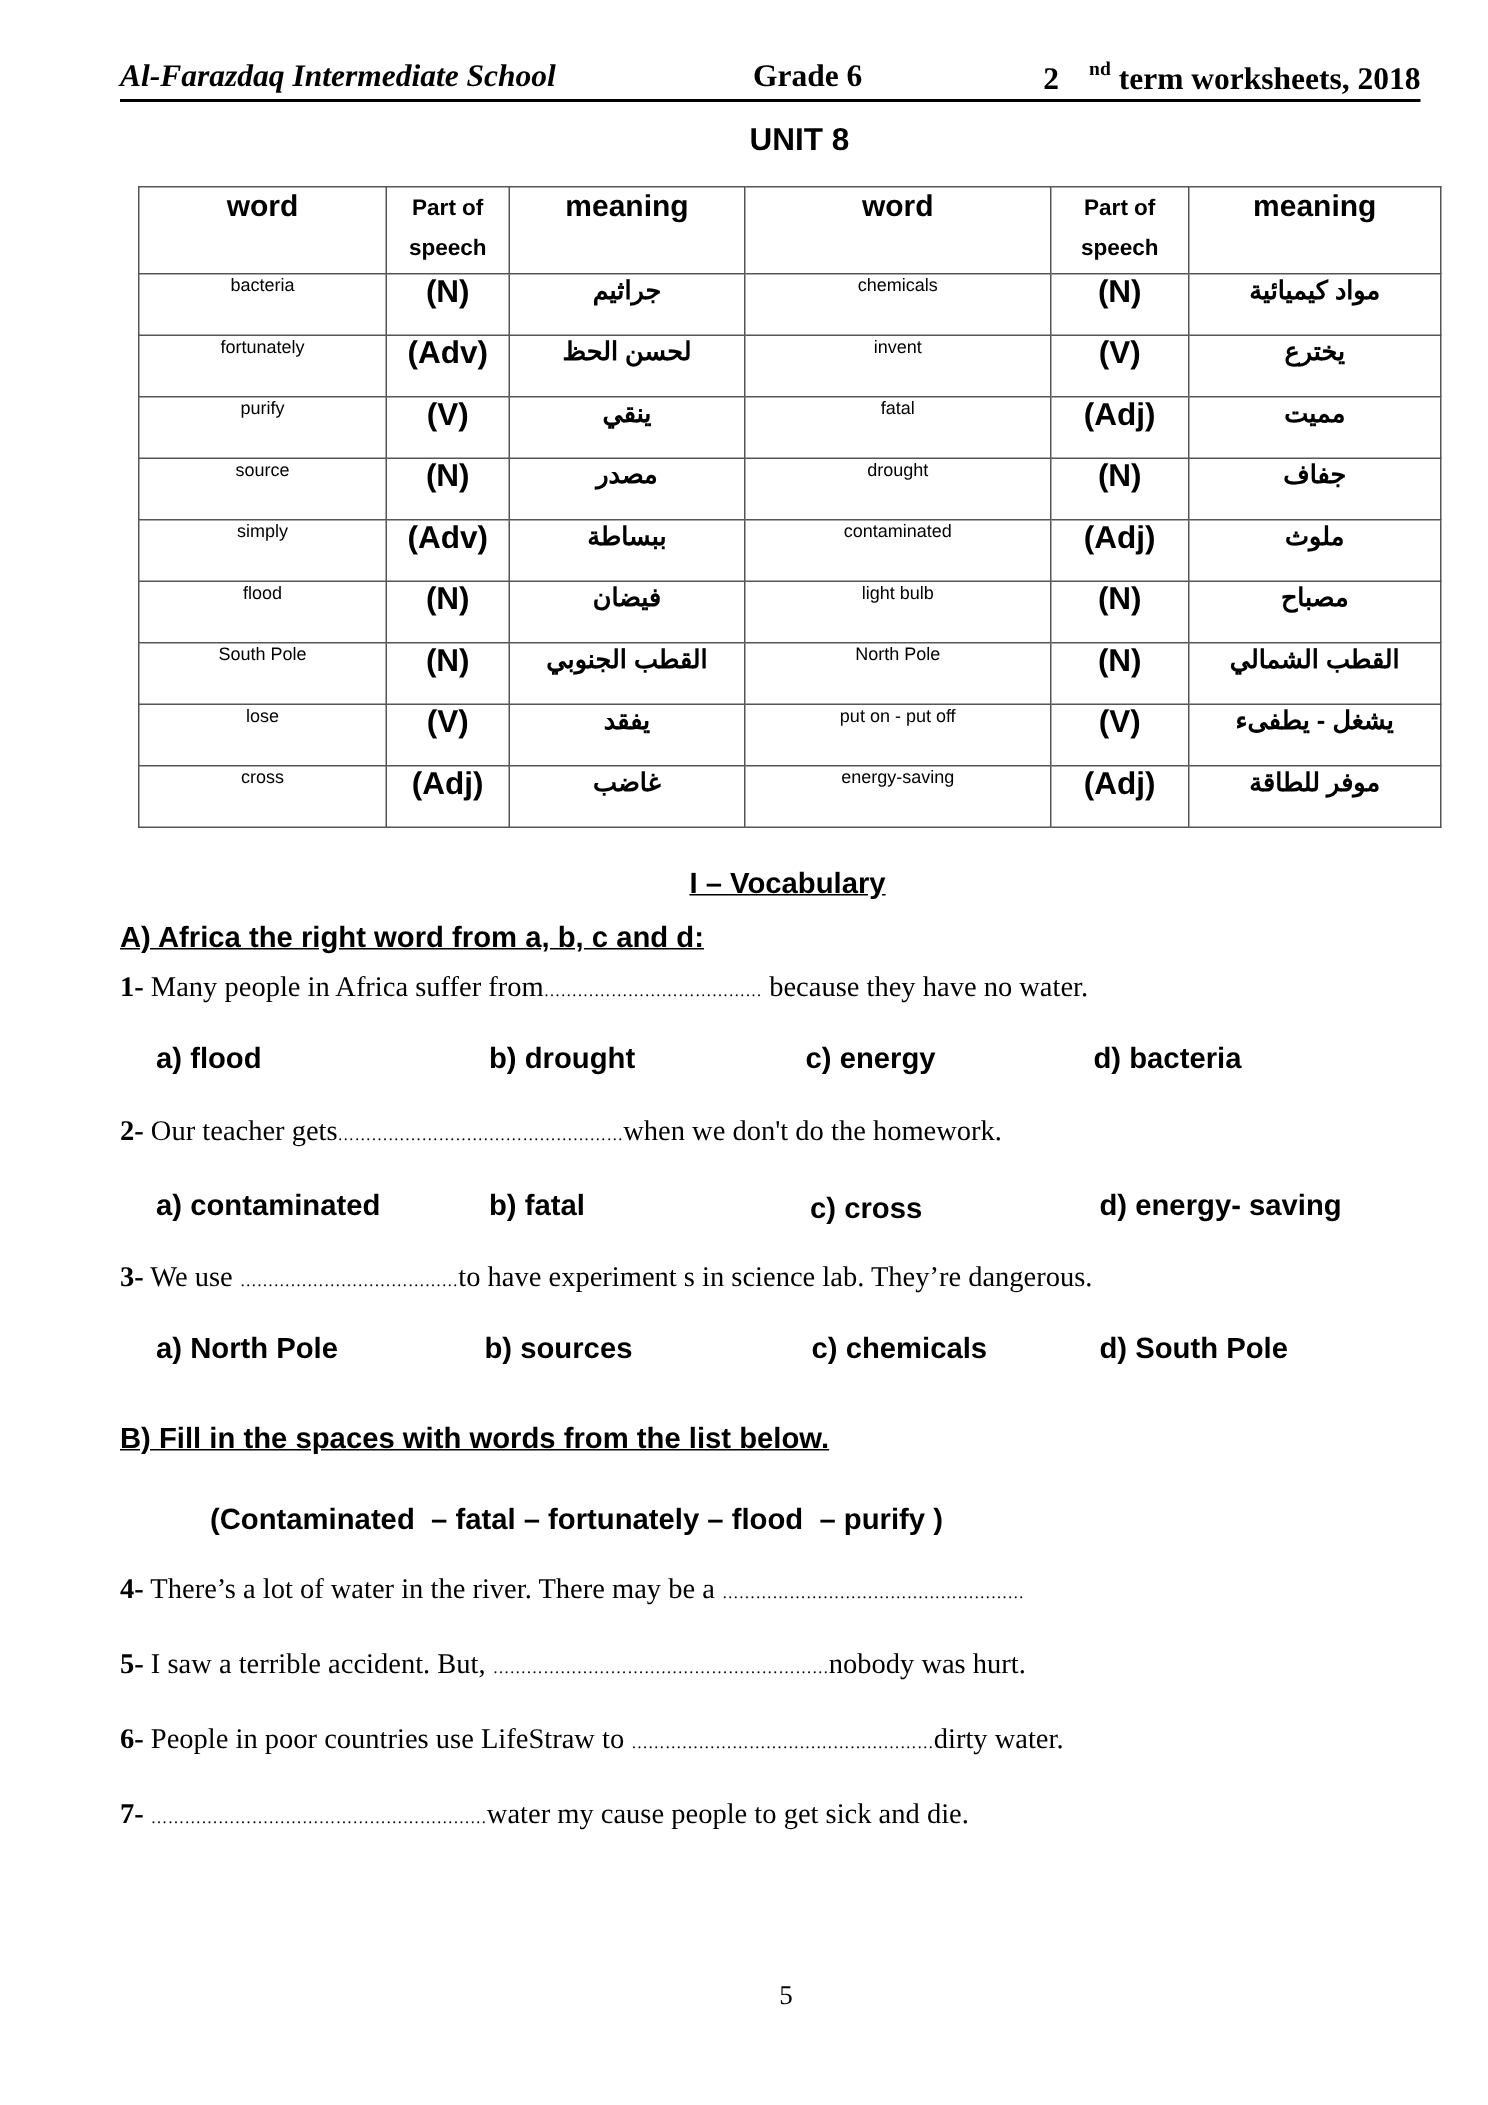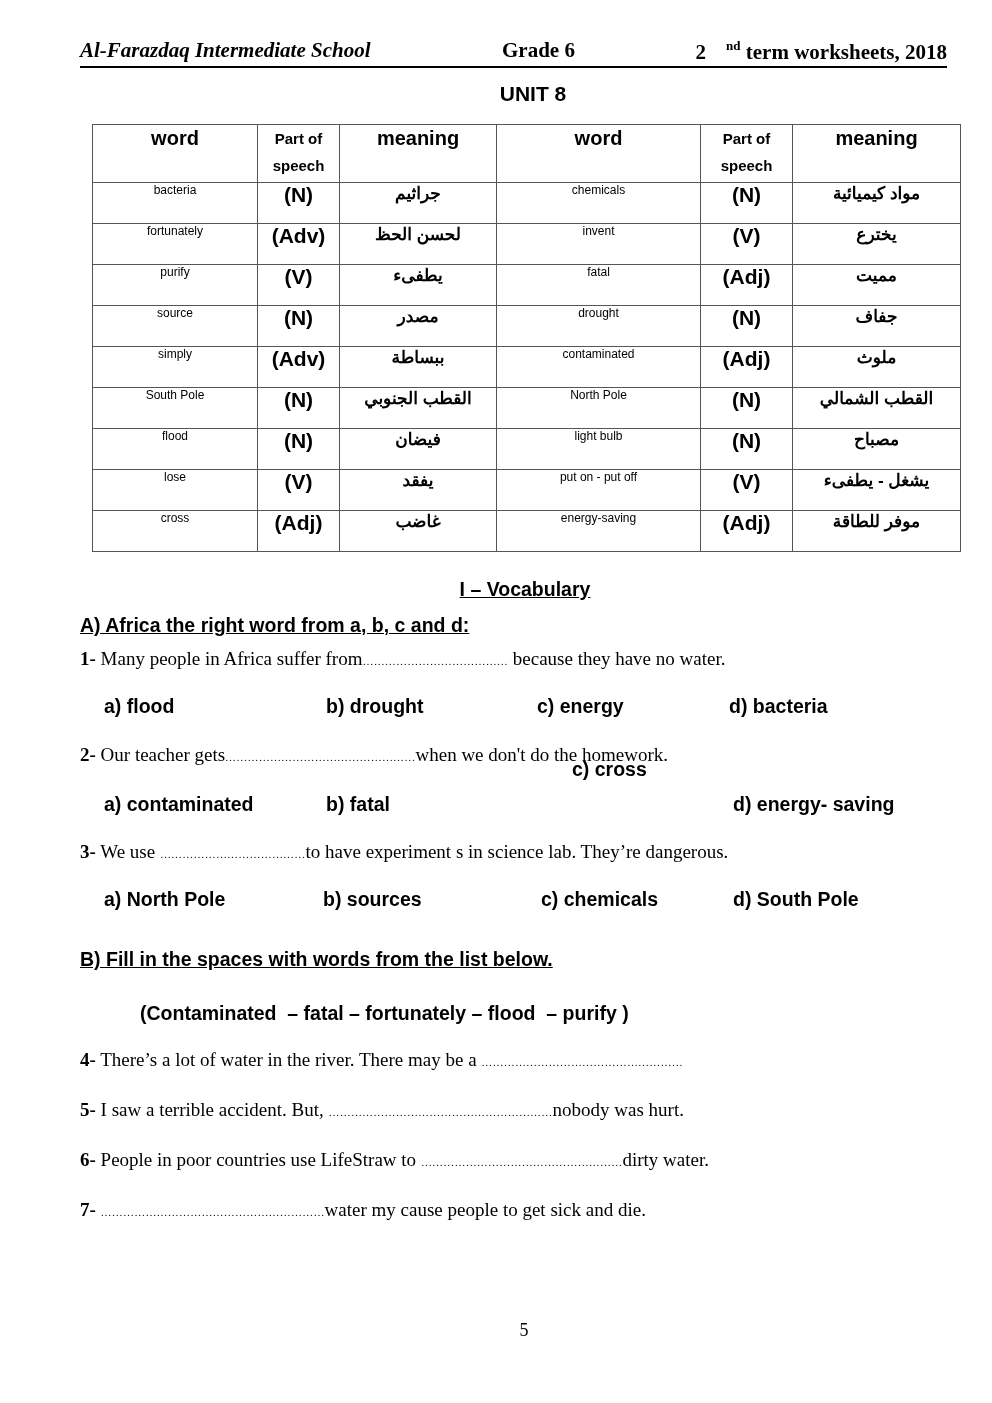--- a/index.html
+++ b/index.html
@@ -122,21 +122,21 @@
         <td class="w">fortunately</td>
         <td class="p">(Adv)</td>
         <td class="m">لحسن الحظ</td>
         <td class="w">invent</td>
         <td class="p">(V)</td>
         <td class="m">يخترع</td>
       </tr>
       <tr>
         <td class="w">purify</td>
         <td class="p">(V)</td>
-        <td class="m">يطفىء</td>
+        <td class="m">ينقي</td>
         <td class="w">fatal</td>
         <td class="p">(Adj)</td>
         <td class="m">مميت</td>
       </tr>
       <tr>
         <td class="w">source</td>
         <td class="p">(N)</td>
         <td class="m">مصدر</td>
         <td class="w">drought</td>
         <td class="p">(N)</td>
@@ -144,34 +144,34 @@
       </tr>
       <tr>
         <td class="w">simply</td>
         <td class="p">(Adv)</td>
         <td class="m">ببساطة</td>
         <td class="w">contaminated</td>
         <td class="p">(Adj)</td>
         <td class="m">ملوث</td>
       </tr>
       <tr>
+        <td class="w">flood</td>
+        <td class="p">(N)</td>
+        <td class="m">فيضان</td>
+        <td class="w">light bulb</td>
+        <td class="p">(N)</td>
+        <td class="m">مصباح</td>
+      </tr>
+      <tr>
         <td class="w">South Pole</td>
         <td class="p">(N)</td>
         <td class="m">القطب الجنوبي</td>
         <td class="w">North Pole</td>
         <td class="p">(N)</td>
         <td class="m">القطب الشمالي</td>
-      </tr>
-      <tr>
-        <td class="w">flood</td>
-        <td class="p">(N)</td>
-        <td class="m">فيضان</td>
-        <td class="w">light bulb</td>
-        <td class="p">(N)</td>
-        <td class="m">مصباح</td>
       </tr>
       <tr>
         <td class="w">lose</td>
         <td class="p">(V)</td>
         <td class="m">يفقد</td>
         <td class="w">put on - put off</td>
         <td class="p">(V)</td>
         <td class="m">يشغل - يطفىء</td>
       </tr>
       <tr>
@@ -191,21 +191,21 @@
 
 <div id="part-a">
     <div class="q" style="top: 648px;"><span class="num">1-</span><span> Many people in Africa suffer from</span><span class="dots">…………………………………</span><span> because they have no water.</span></div>
     <div class="opt" style="top: 695px; left: 104px;">a) flood</div>
     <div class="opt" style="top: 695px; left: 326px;">b) drought</div>
     <div class="opt" style="top: 695px; left: 537px;">c) energy</div>
     <div class="opt" style="top: 695px; left: 729px;">d) bacteria</div>
     <div class="q" style="top: 744px;"><span class="num">2-</span><span> Our teacher gets</span><span class="dots">……………………………………………</span><span>when we don't do the homework.</span></div>
     <div class="opt" style="top: 793px; left: 104px;">a) contaminated</div>
     <div class="opt" style="top: 793px; left: 326px;">b) fatal</div>
-    <div class="opt" style="top: 758px; left: 540px; margin-left: 32px;">c) cross</div>
+    <div class="opt" style="top: 795px; left: 540px;">c) cross</div>
     <div class="opt" style="top: 793px; left: 733px;">d) energy- saving</div>
     <div class="q" style="top: 841px;"><span class="num">3-</span><span> We use </span><span class="dots">…………………………………</span><span>to have experiment s in science lab. They’re dangerous.</span></div>
     <div class="opt" style="top: 888px; left: 104px;">a) North Pole</div>
     <div class="opt" style="top: 888px; left: 323px;">b) sources</div>
     <div class="opt" style="top: 888px; left: 541px;">c) chemicals</div>
     <div class="opt" style="top: 888px; left: 733px;">d) South Pole</div>
   </div>
 
 <div class="sub-title" style="top:948px">B) Fill in the spaces with words from the list below.</div>
 <div class="word-list">(Contaminated  – fatal – fortunately – flood  – purify )</div>

